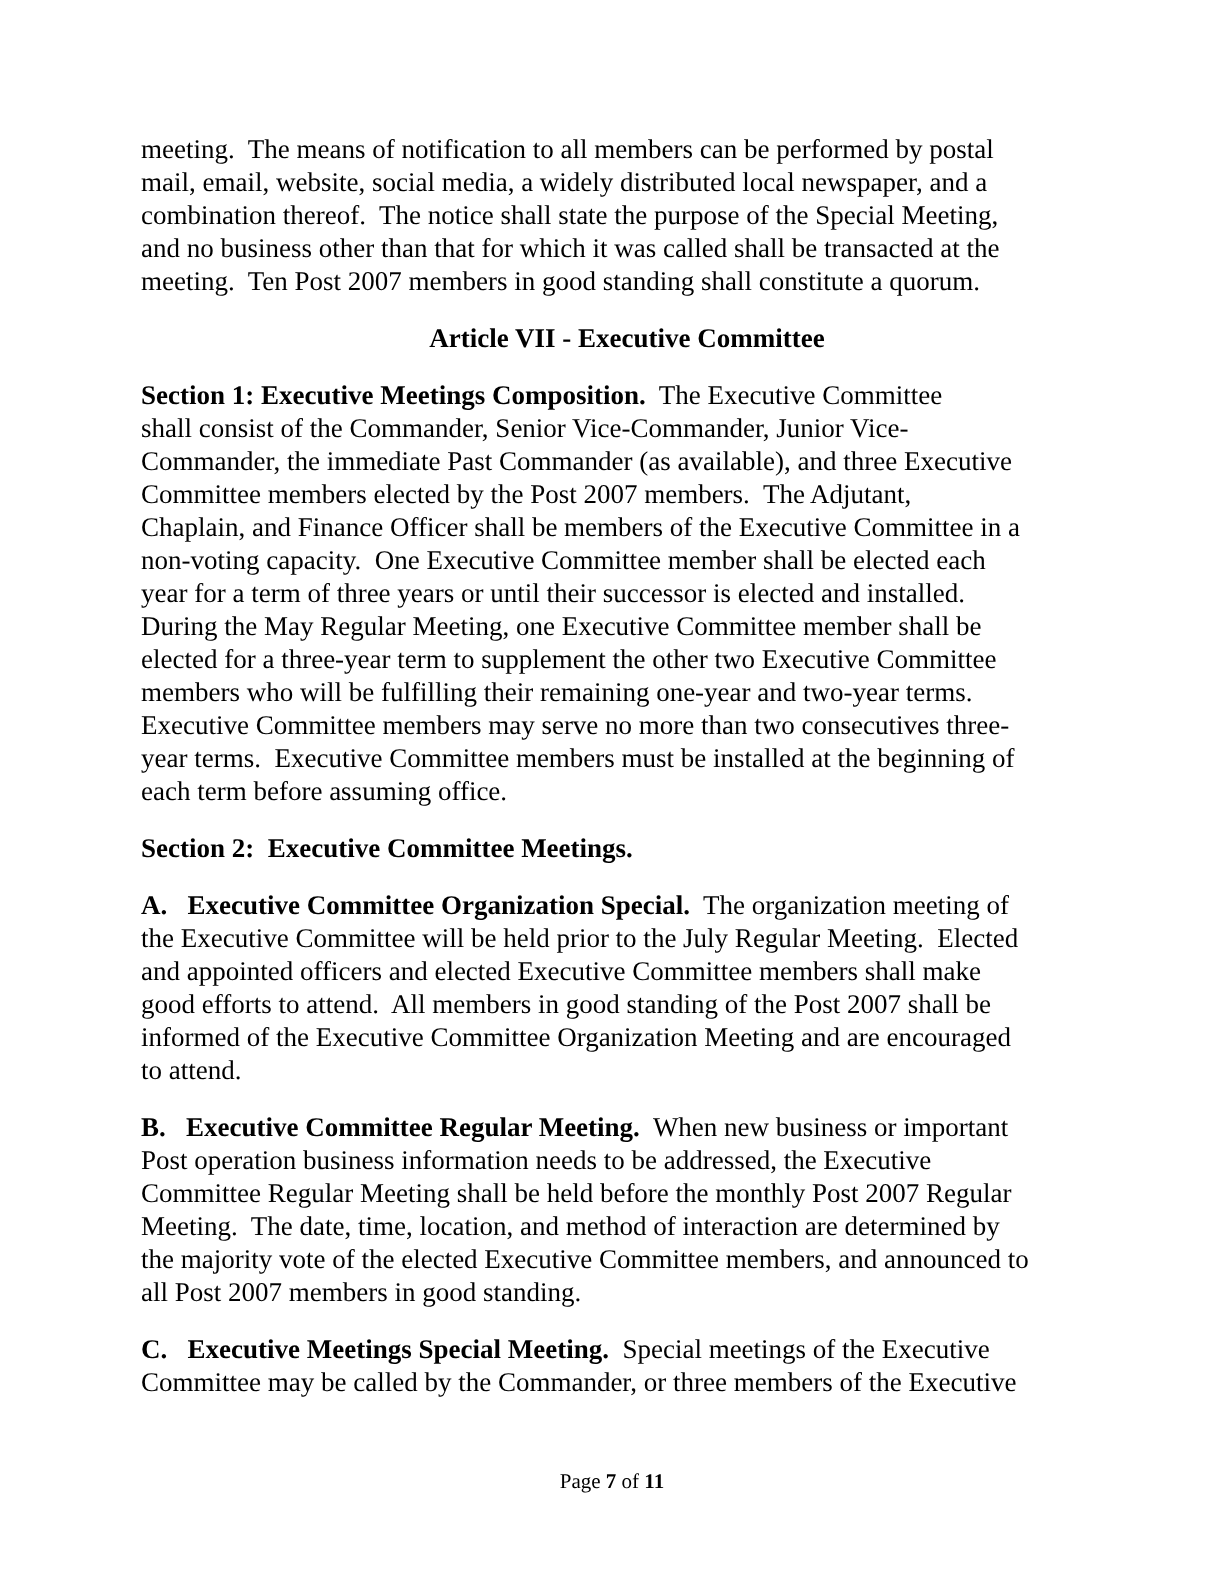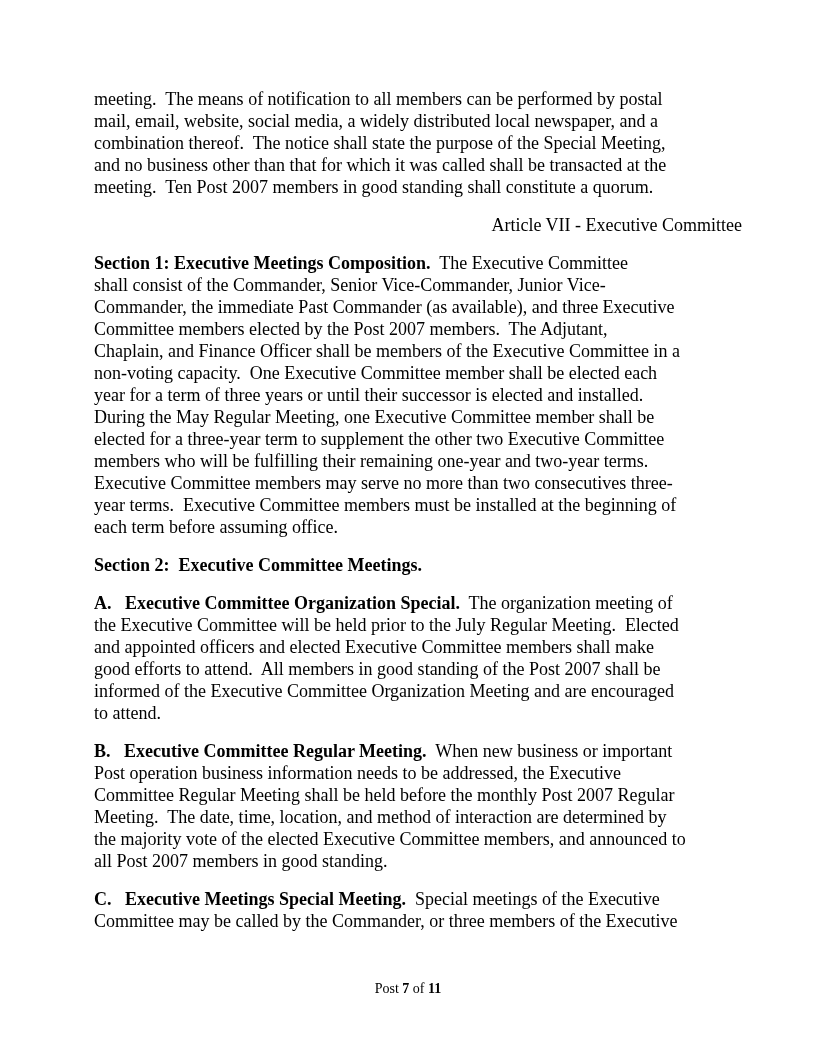--- a/index.html
+++ b/index.html
@@ -30,22 +30,22 @@
     margin: 0 0 16px 0;
     white-space: pre-wrap;
   }
   .lead {
     font-weight: bold;
   }
   .heading {
     margin: 16px 0;
     font-size: 18px;
     line-height: 22px;
-    font-weight: normal;
-    text-align: right;
+    font-weight: bold;
+    text-align: center;
     white-space: pre-wrap;
   }
   .bold-para {
     font-weight: bold;
   }
   .footer {
     position: absolute;
     top: 980px;
     left: 0;
     width: 816px;
@@ -101,14 +101,14 @@
 Committee Regular Meeting shall be held before the monthly Post 2007 Regular
 Meeting.  The date, time, location, and method of interaction are determined by
 the majority vote of the elected Executive Committee members, and announced to
 all Post 2007 members in good standing.</span></p>
 
     <p class="para"><b class="lead">C.   Executive Meetings Special Meeting.</b><span>  Special meetings of the Executive
 Committee may be called by the Commander, or three members of the Executive</span></p>
 
   </div>
 
-  <div class="footer"><span>Post </span><b>7</b><span> of </span><b>11</b></div>
+  <div class="footer"><span>Page </span><b>7</b><span> of </span><b>11</b></div>
 </div>
 
 </body></html>

